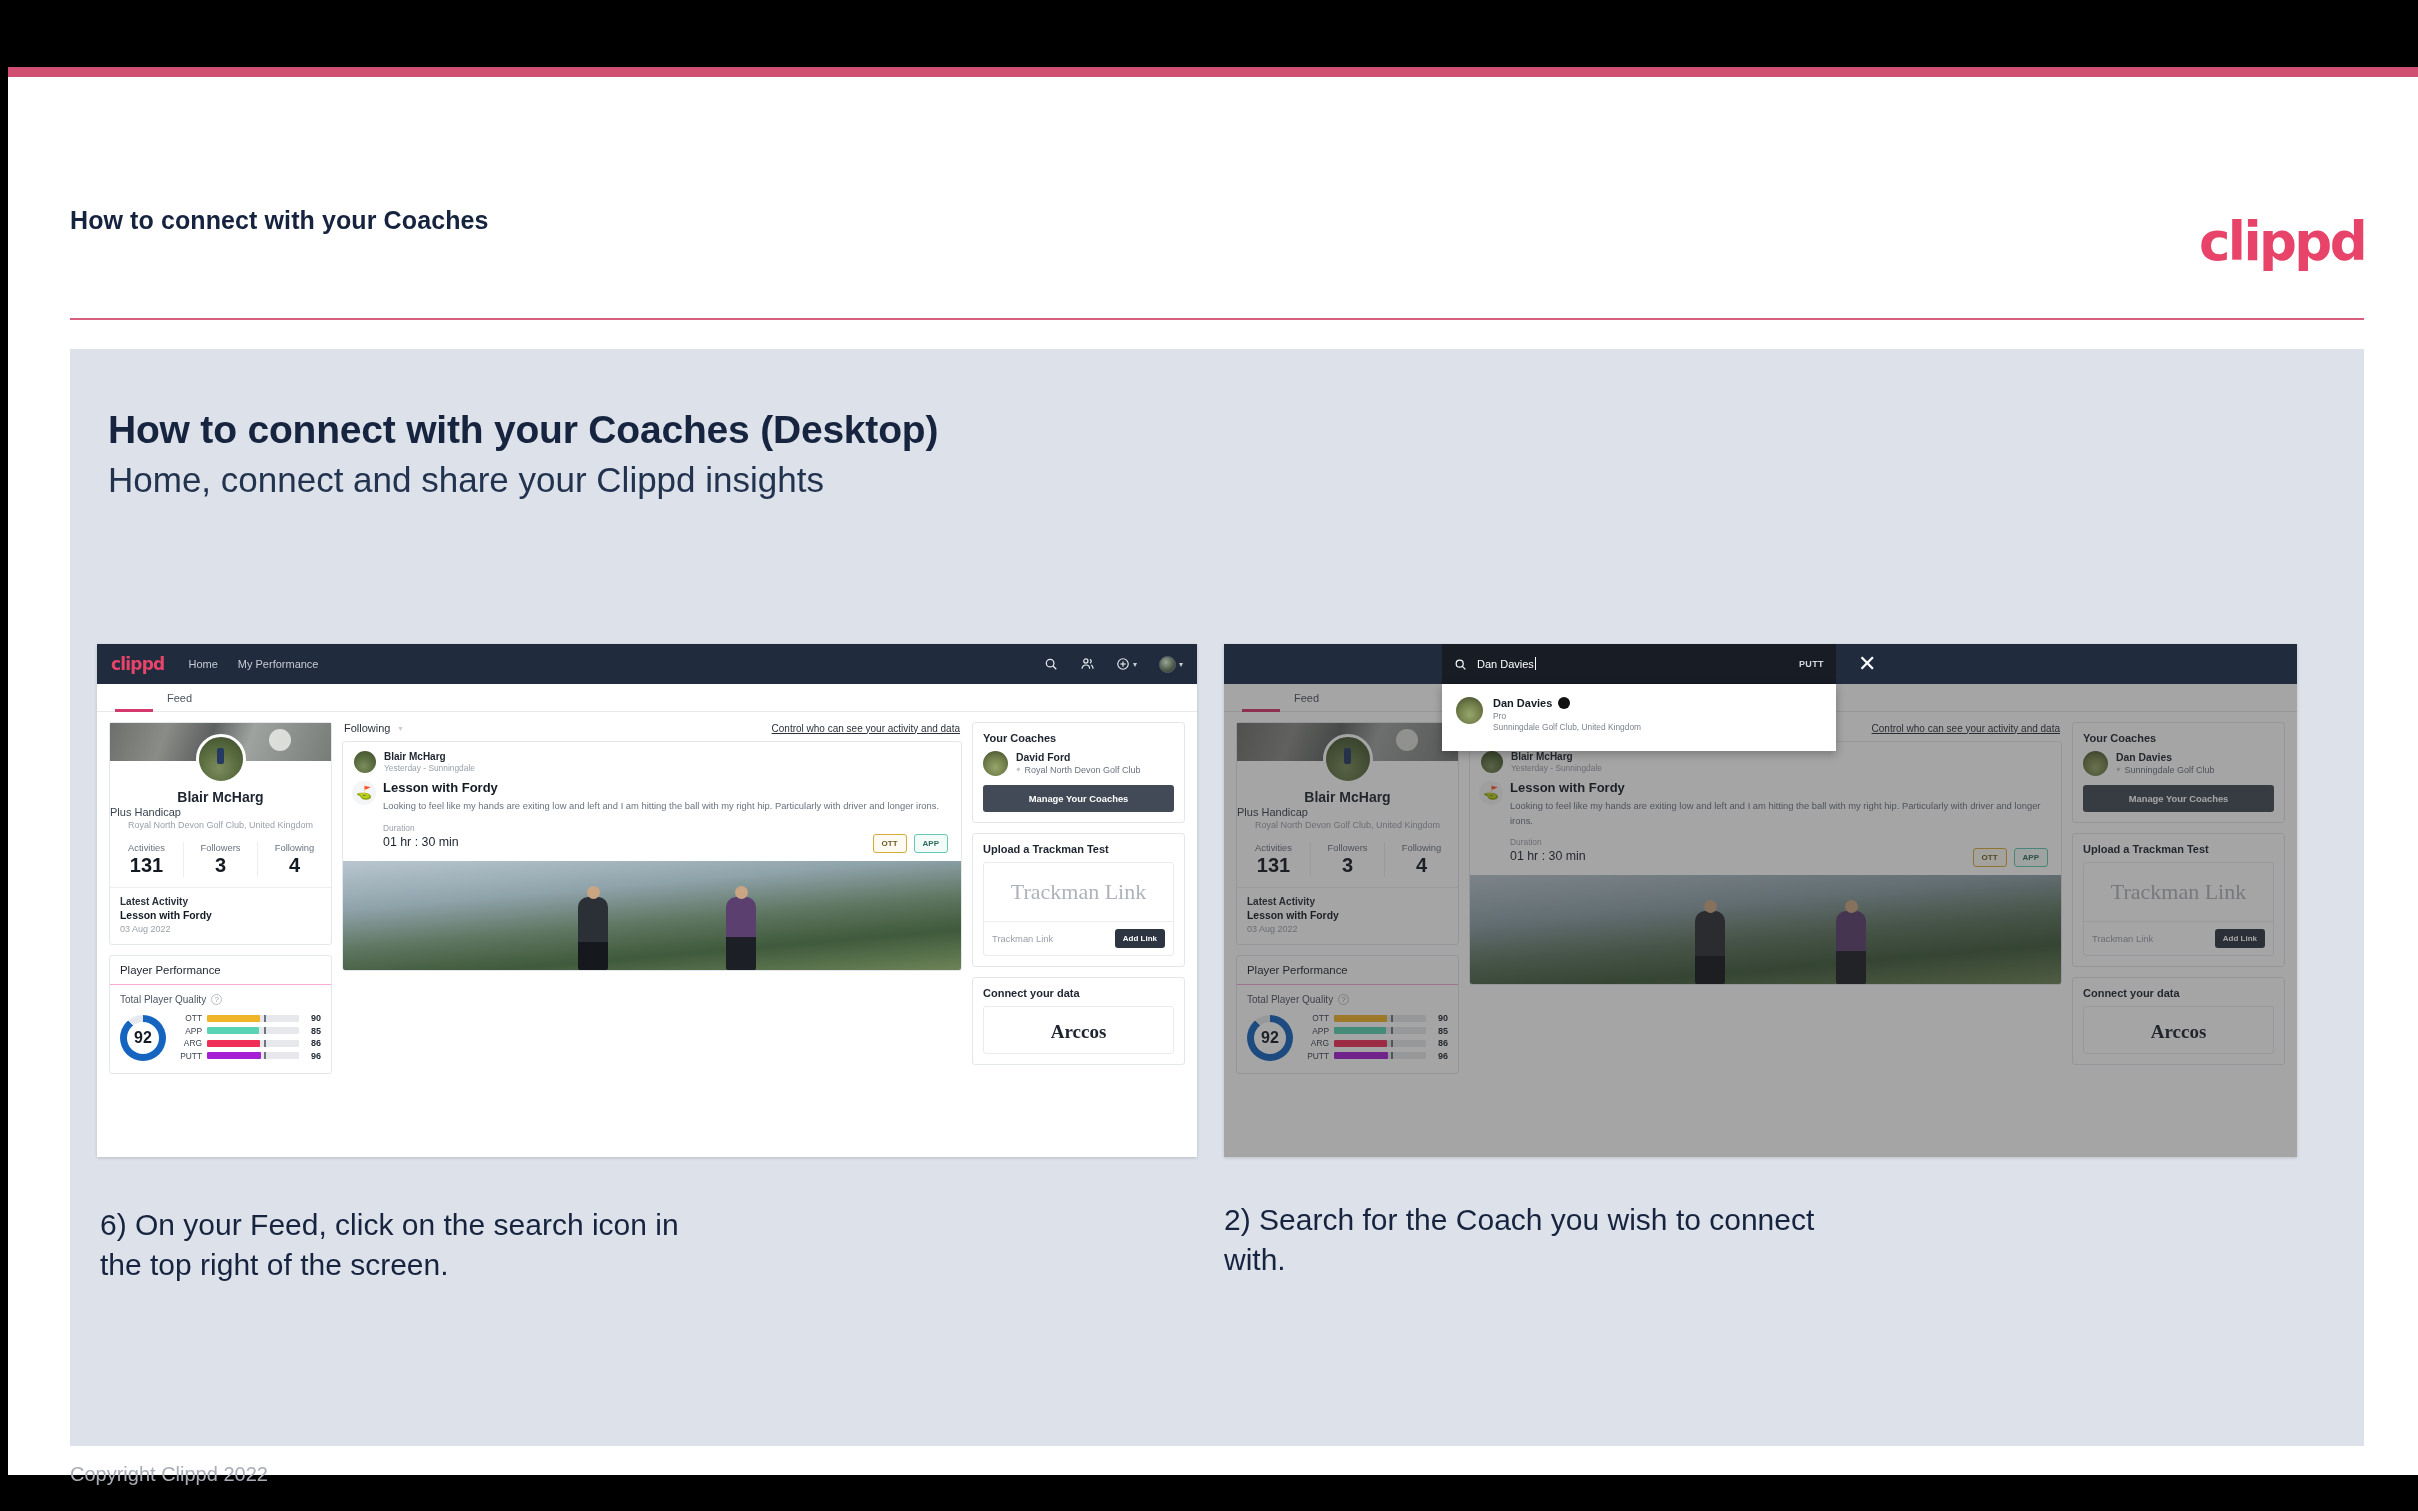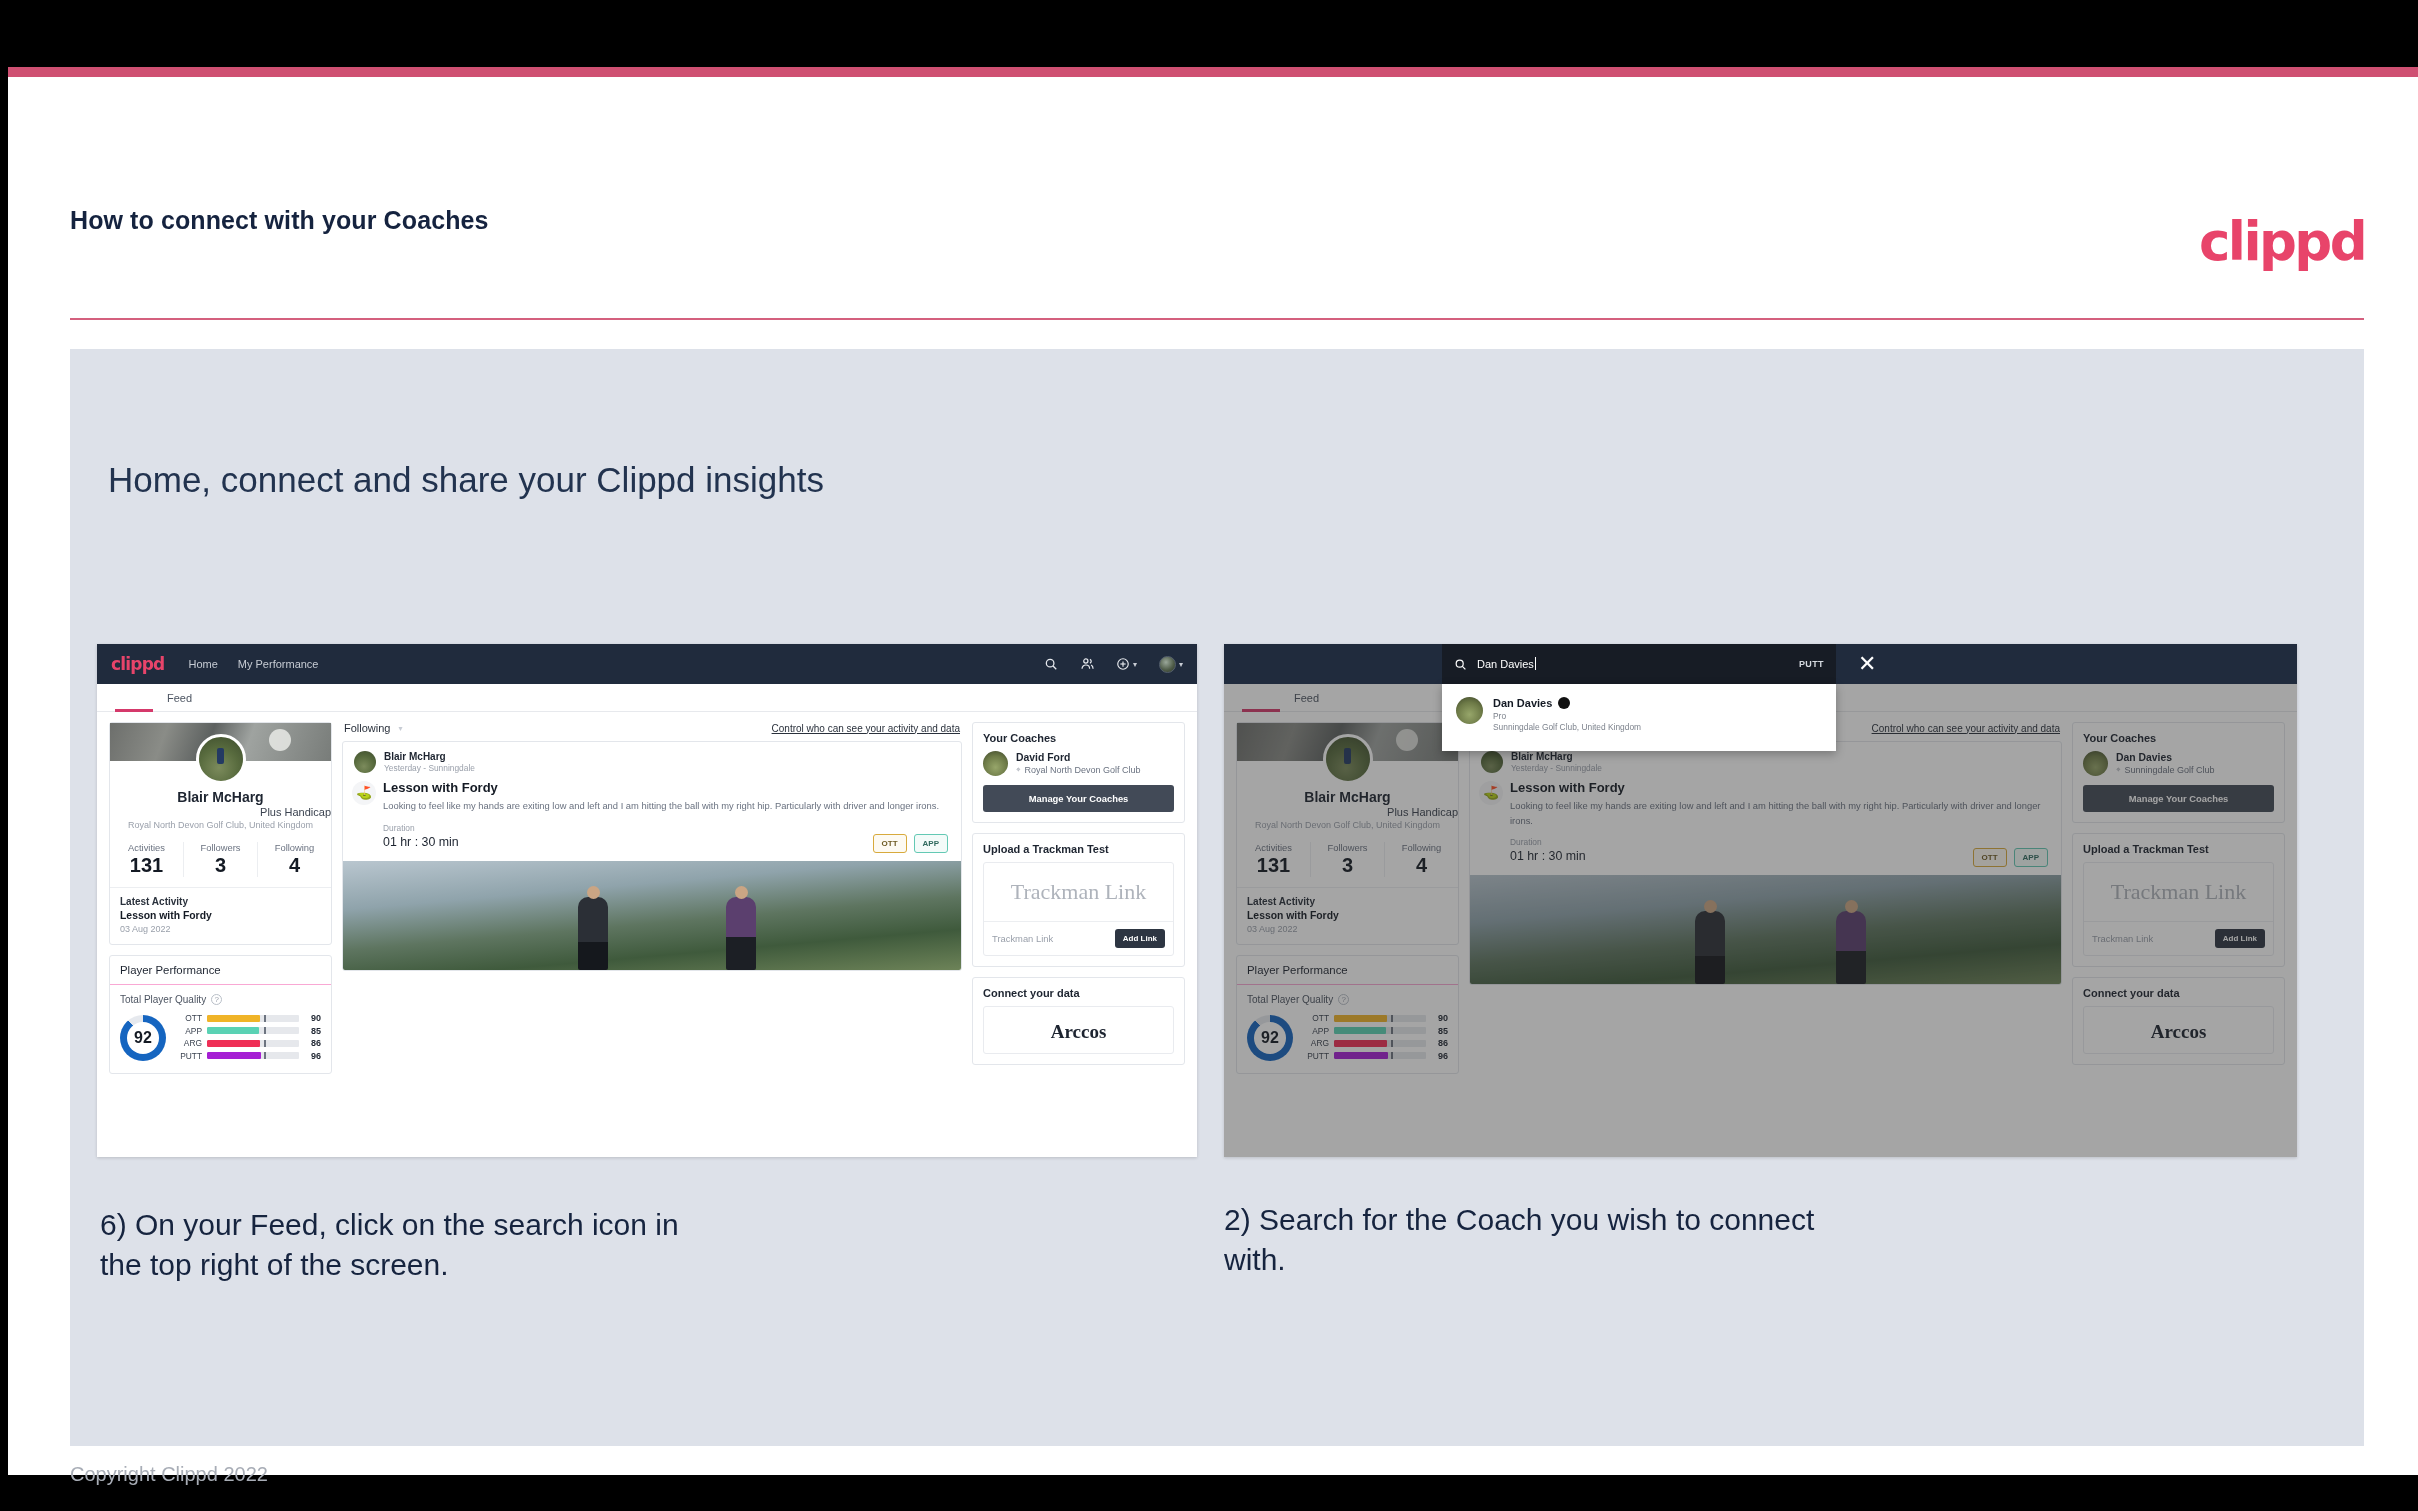--- a/index.html
+++ b/index.html
@@ -116,21 +116,21 @@
   .pfp {
     width:50px; height:50px; border-radius:50%; border:3px solid #fff;
     background:radial-gradient(circle at 45% 70%, #7c8b5c 0%, #586b3e 50%, #3c4a2c 100%);
     margin:-27px auto 0; position:relative; display:block;
   }
   .pfp:after{
     content:""; position:absolute; left:18px; top:11px; width:7px; height:16px;
     background:#243a63; border-radius:2px;
   }
   .prof-name { text-align:center; font-size:14px; font-weight:700; color:#1d2430; margin-top:5px; }
-  .prof-hcp  { text-align:right; font-size:11px; color:#3b4350; margin-top:1px; }
+  .prof-hcp  { text-align:left; font-size:11px; color:#3b4350; margin-top:1px; }
   .prof-club { text-align:center; font-size:9px; color:#9aa0ab; margin-top:2px; padding-bottom:8px;}
   .stats { display:flex; border-top:0; padding:4px 0 10px; }
   .stat { flex:1; text-align:center; border-right:1px solid #eceef1; }
   .stat:last-child{ border-right:0; }
   .stat .lbl { font-size:9.4px; color:#6a7280; }
   .stat .val { font-size:20px; font-weight:700; color:#141a24; margin-top:1px; }
   .latest { border-top:1px solid #eceef1; padding:8px 10px 10px; }
   .latest .t1 { font-size:10px; font-weight:700; color:#2a313c; }
   .latest .t2 { font-size:10.4px; font-weight:700; color:#141a24; margin-top:3px; }
   .latest .t3 { font-size:9px; color:#9aa0ab; margin-top:3px; }
@@ -275,20 +275,21 @@
   <div class="topbar-pink"></div>
   <div class="bottombar-black"></div>
 
   <div class="page">
 
     <div class="slide-kicker">How to connect with your Coaches</div>
     <div class="logo">clippd</div>
     <div class="header-rule"></div>
 
     <div class="panel">
+      <div class="title-main">How to connect with your Coaches (Desktop)</div>
       <div class="title-sub">Home, connect and share your Clippd insights</div>
     </div>
 
     <div class="shot shot1">
 
       <div class="appnav">
         <div class="brand">clippd</div>
         <div class="navlink">Home</div>
         <div class="navlink">My Performance</div>
         <div class="spacer"></div>

